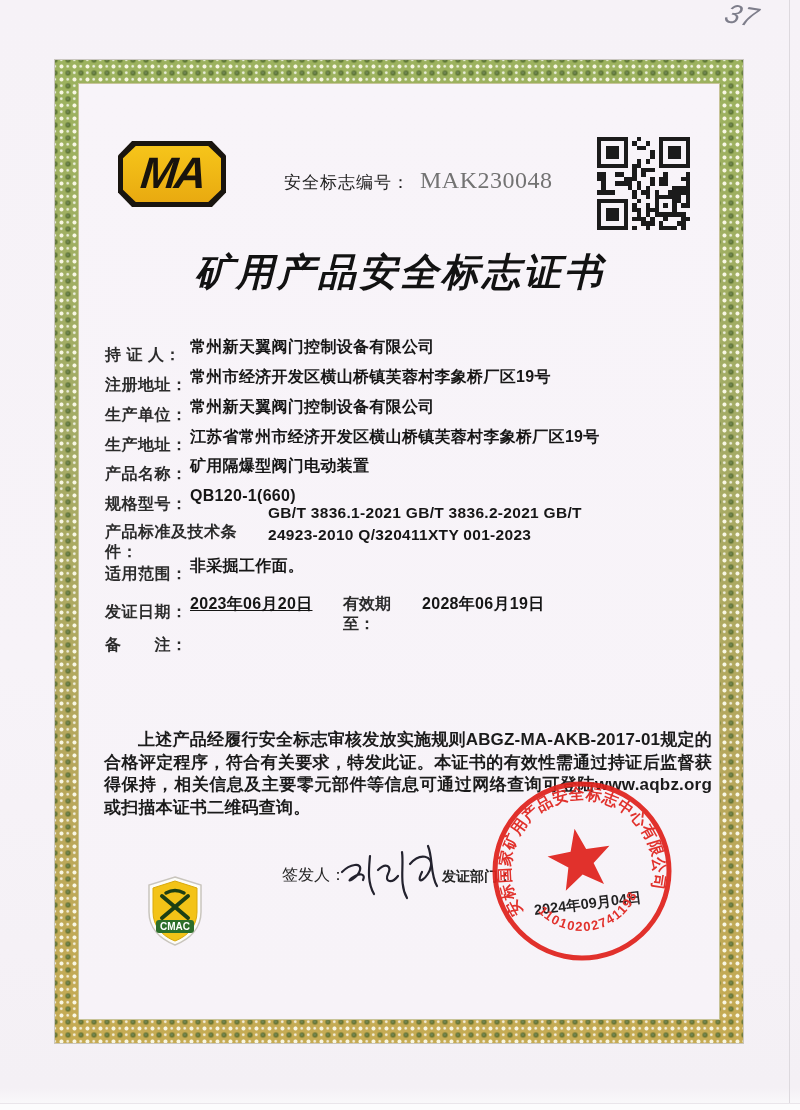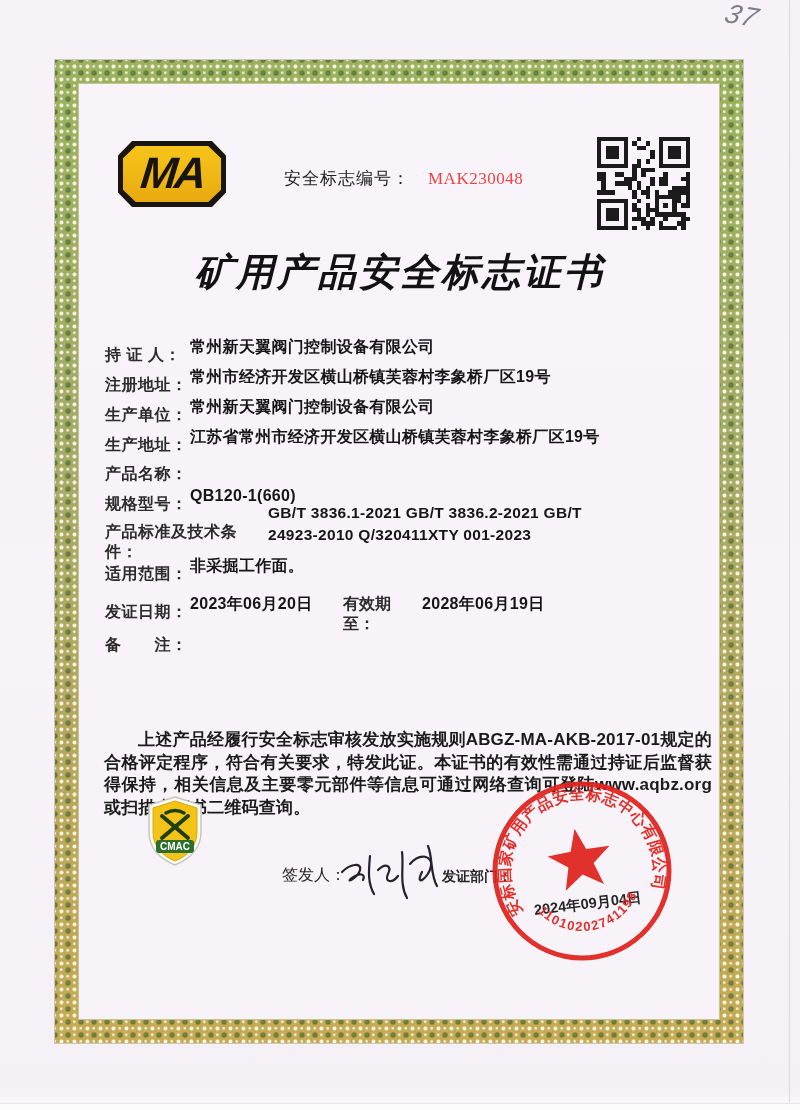--- a/index.html
+++ b/index.html
@@ -49,44 +49,44 @@
     clip-path:polygon(13% 0%,87% 0%,100% 22%,100% 78%,87% 100%,13% 100%,0% 78%,0% 22%);
     display:flex;align-items:center;justify-content:center;
   }
   .ma-text{
     font-weight:bold;font-style:italic;font-size:44px;letter-spacing:-3px;
     color:#17130d;transform:skewX(-6deg);line-height:1;padding-bottom:2px;
   }
   
   .cert-no{position:absolute;left:284px;top:167px;font-size:17px;color:#222;display:flex;align-items:baseline;}
   .cert-no .lab{letter-spacing:1px;}
-  .cert-no .val{font-family:"Liberation Serif", serif;font-size:17px;margin-left:18px;letter-spacing:.5px;color:#ef4444;}
+  .cert-no .val{font-family:"Liberation Serif", serif;font-size:24px;margin-left:10px;letter-spacing:.5px;color:#737373;}
   
   .qr{position:absolute;left:597px;top:137px;width:93px;height:93px;}
   
   .title{
     position:absolute;left:0;right:0;top:247px;text-align:center;
     font-size:38px;font-weight:bold;color:#121212;letter-spacing:3px;font-style:italic;
   }
   
   .row{position:absolute;left:105px;width:615px;display:flex;align-items:flex-start;font-size:16px;font-weight:bold;color:#262626;line-height:20px;}
   .row .lbl{flex:none;width:85px;color:#2b2b2b;letter-spacing:.5px;margin-top:8px;}
   .row .val{color:#161616;letter-spacing:.3px;}
   .row-std .lbl{width:163px;padding-top:12px;}
   .row-std .val{width:345px;font-size:15.5px;line-height:22px;}
-  .row-dates .val1{width:153px;flex:none;}
+  .row-dates .val1{width:153px;flex:none;text-decoration:underline;}
   .row-dates .lbl2{flex:none;width:79px;color:#2b2b2b;}
   
   .statement{
     position:absolute;left:104px;top:729px;width:608px;
     font-size:17px;font-weight:bold;line-height:22.5px;color:#1b1b1b;
     text-indent:2em;text-align:justify;letter-spacing:.2px;
   }
   
-  .cmac{position:absolute;left:146px;top:796px;width:58px;height:70px;text-decoration:underline;}
+  .cmac{position:absolute;left:146px;top:876px;width:58px;height:70px;text-decoration:underline;}
   .signer-line{position:absolute;left:282px;top:865px;font-size:16px;font-weight:normal;color:#262626;}
   .dept-line{position:absolute;left:442px;top:868px;font-size:14px;font-weight:bold;color:#262626;}
   .signature{position:absolute;left:336px;top:838px;width:108px;height:66px;}
   
   .stamp{position:absolute;left:487px;top:776px;width:190px;height:190px;transform:rotate(-10deg);opacity:.93;}
 </style>
 </head>
 <body>
 
 <div class="scan-edge-right"></div>
@@ -251,20 +251,21 @@
 <div class="row" style="top:397px">
   <span class="lbl">生产单位：</span>
   <span class="val">常州新天翼阀门控制设备有限公司</span>
 </div>
 <div class="row" style="top:427px">
   <span class="lbl">生产地址：</span>
   <span class="val">江苏省常州市经济开发区横山桥镇芙蓉村李象桥厂区19号</span>
 </div>
 <div class="row" style="top:456px">
   <span class="lbl">产品名称：</span>
+  <span class="val">矿用隔爆型阀门电动装置</span>
 </div>
 <div class="row" style="top:486px">
   <span class="lbl">规格型号：</span>
   <span class="val">QB120-1(660)</span>
 </div>
 <div class="row row-std" style="top:502px">
   <span class="lbl">产品标准及技术条件：</span>
   <span class="val">GB/T 3836.1-2021 GB/T 3836.2-2021 GB/T 24923-2010 Q/320411XTY 001-2023</span>
 </div>
 <div class="row" style="top:556px">

